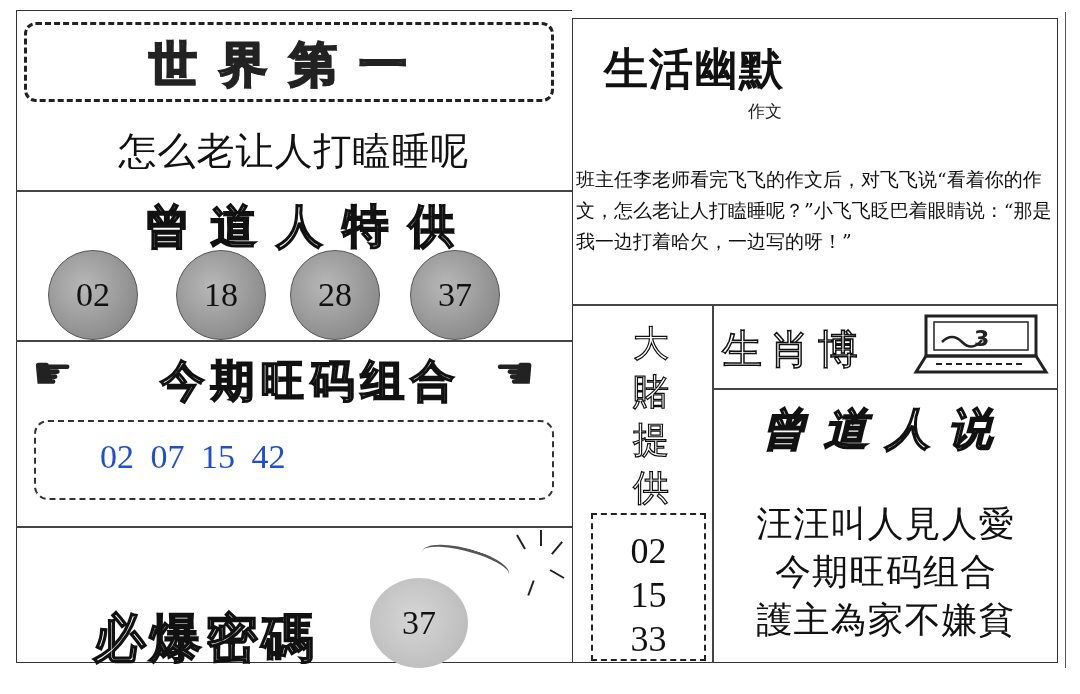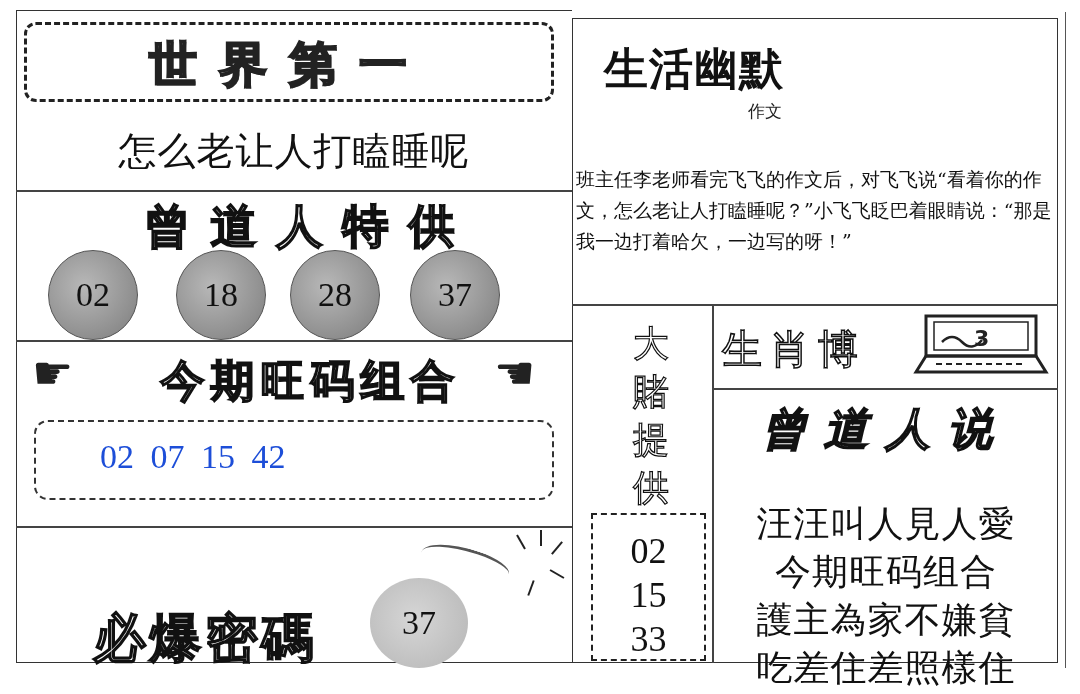--- a/index.html
+++ b/index.html
@@ -154,14 +154,13 @@
   <line x1="24" y1="52" x2="114" y2="52" stroke="#222" stroke-width="2" stroke-dasharray="6,4"></line>
 </svg>
 
 <div class="hline" style="left:712px; top:388px; width:346px;"></div>
 
 <div class="poem-title">曾道人说</div>
 <div class="poem">
   <div>汪汪叫人見人愛</div>
   <div>今期旺码组合</div>
   <div>護主為家不嫌貧</div>
-  <div>吃差住差照樣住</div>
 </div>
 
 </body></html>

